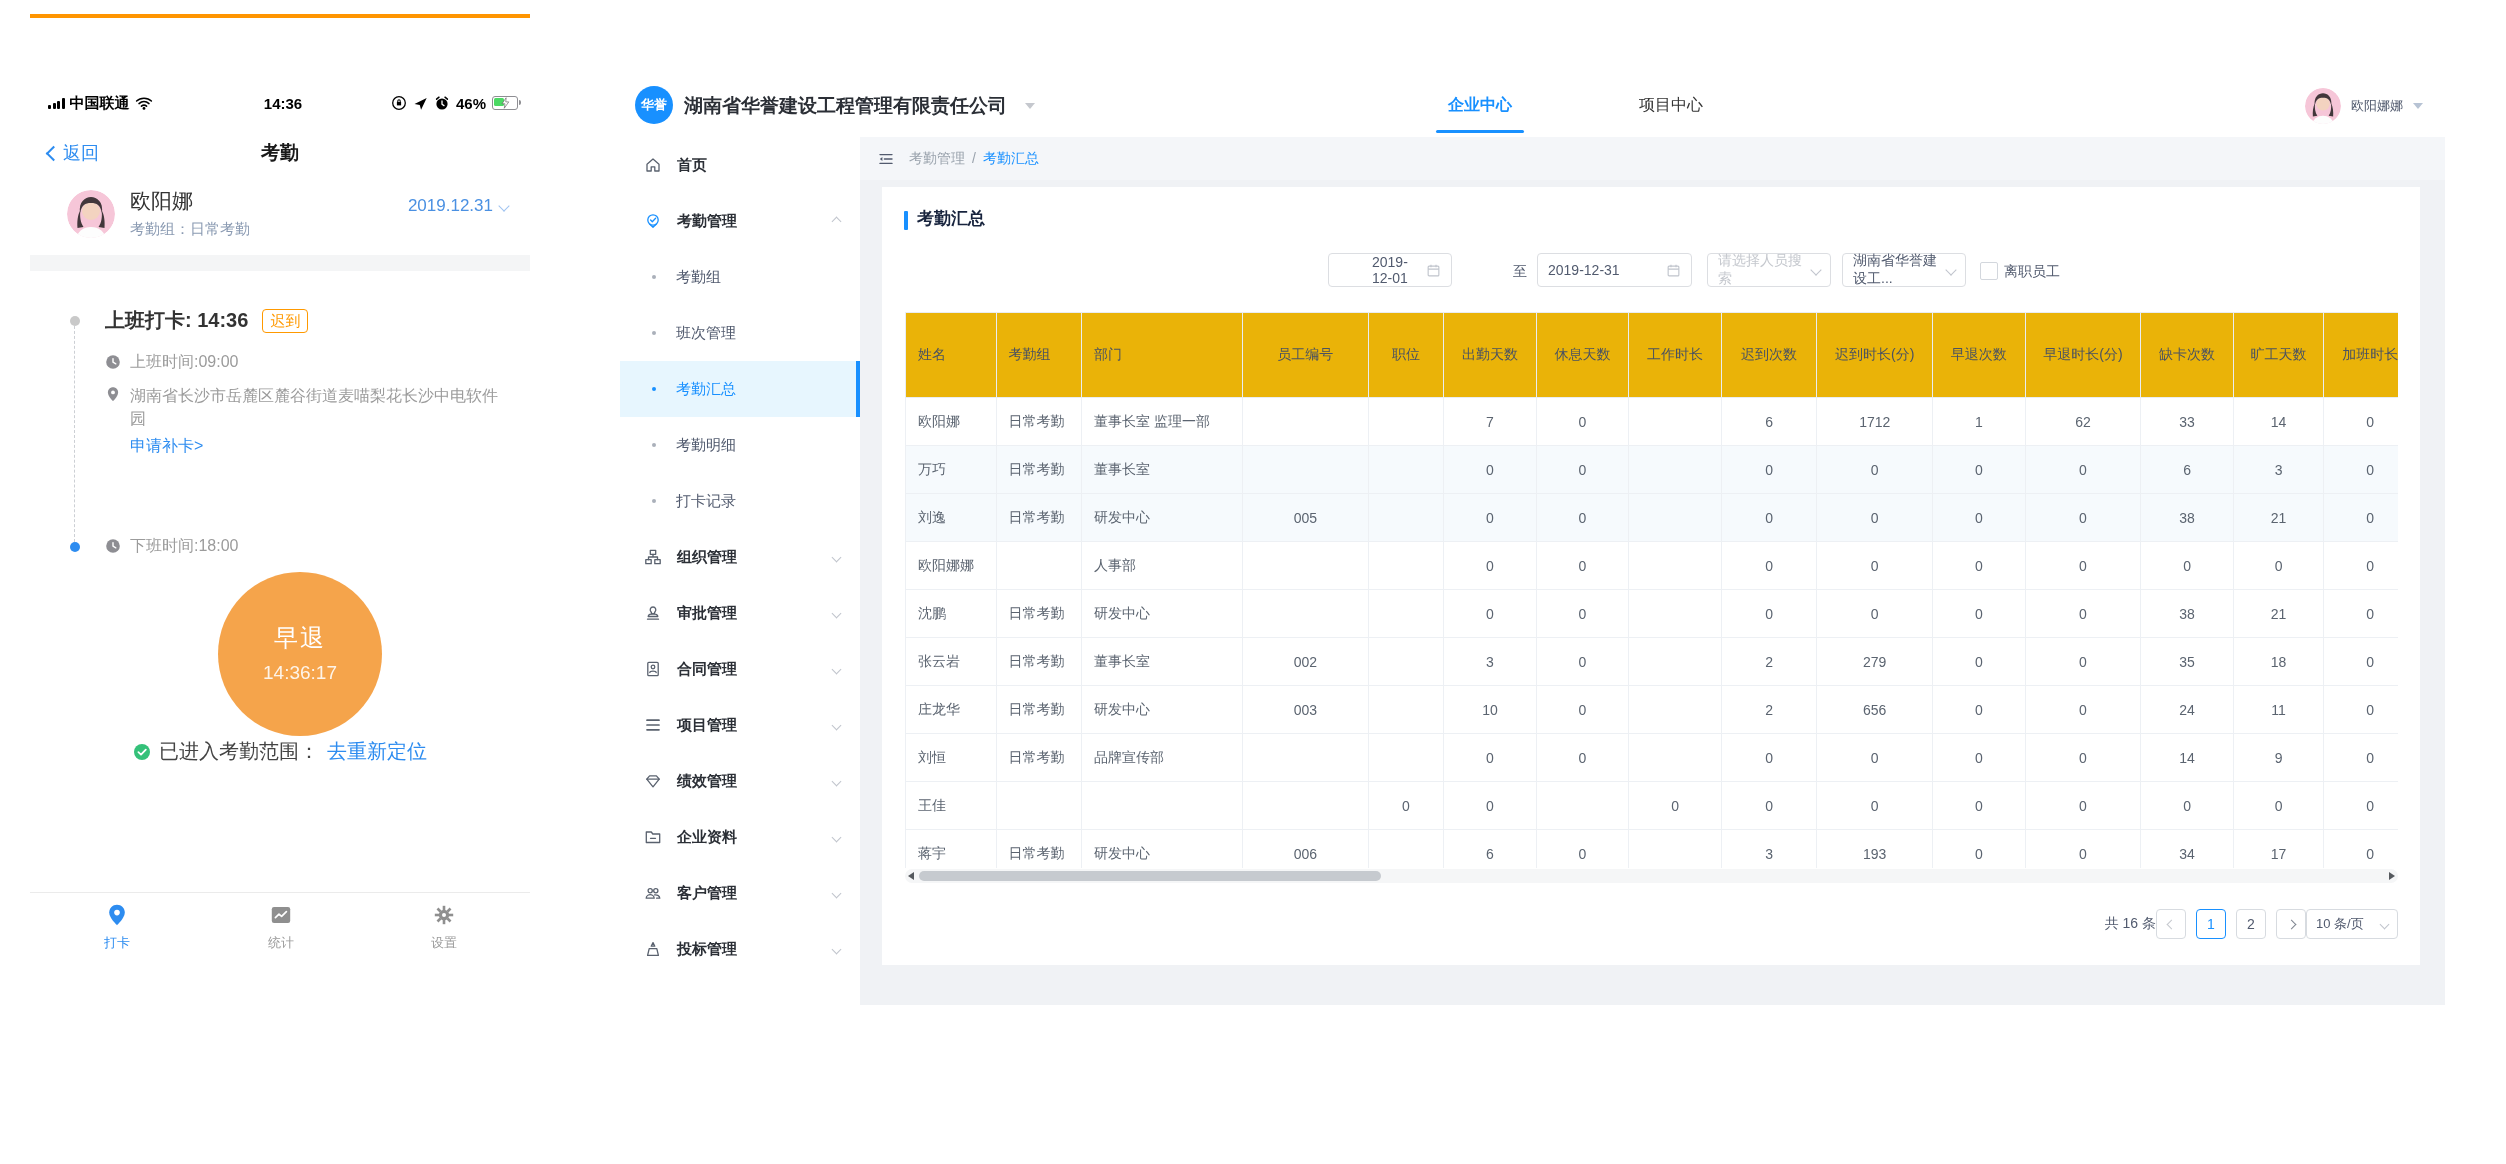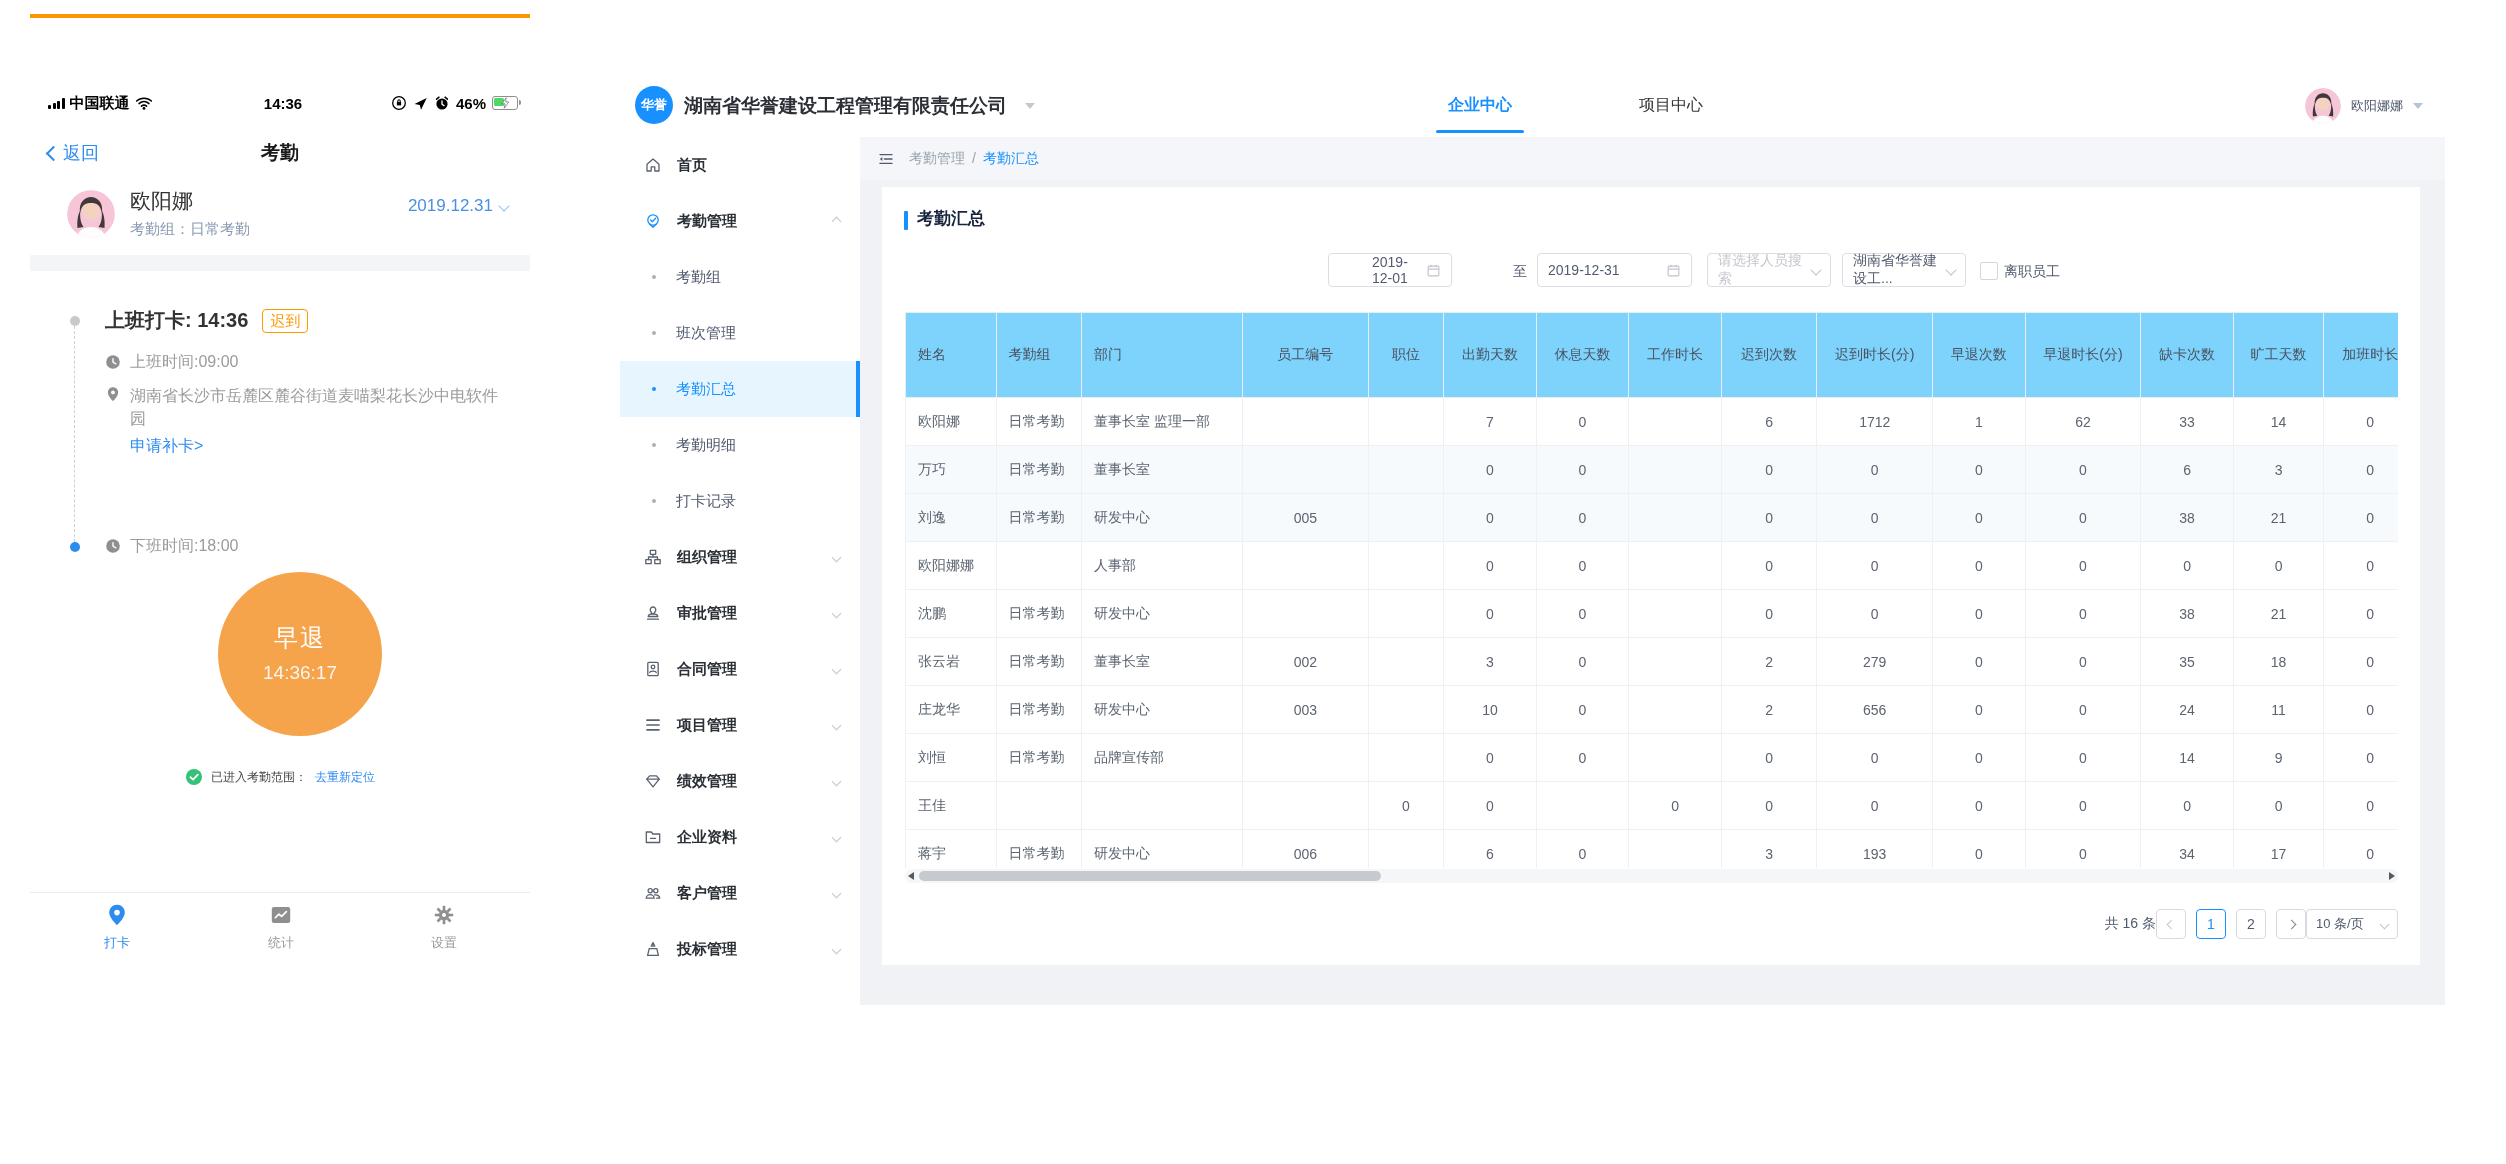--- a/index.html
+++ b/index.html
@@ -42,21 +42,21 @@
   .tl-line{position:absolute;left:44px;top:312px;height:216px;border-left:1px dashed #cccfd4;}
   .p-checkin{position:absolute;left:75px;top:293px;font-size:20px;font-weight:bold;color:#333;display:flex;align-items:center;gap:14px;}
   .late-badge{border:1px solid #ff9900;color:#ff9900;font-size:15px;font-weight:normal;padding:1px 7px;border-radius:4px;line-height:20px;}
   .p-row{position:absolute;left:75px;display:flex;gap:9px;font-size:16px;color:#9b9b9b;align-items:flex-start;}
   .p-row svg{flex:0 0 auto;margin-top:2px;color:#8e8e93;}
   .p-addrtext{width:382px;line-height:23px;}
   .p-reapply{position:absolute;left:100px;top:422px;color:#2d8cf0;font-size:16px;cursor:pointer;}
   .p-circle{position:absolute;left:188px;top:558px;width:164px;height:164px;border-radius:50%;background:#f5a44b;text-align:center;color:#fff;cursor:pointer;}
   .c-status{margin-top:50px;font-size:24px;letter-spacing:2px;}
   .c-time{margin-top:8px;font-size:19px;color:rgba(255,255,255,0.88);}
-  .p-range{position:absolute;left:0;right:0;top:754px;display:flex;justify-content:center;align-items:center;gap:8px;font-size:12px;color:#444;}
+  .p-range{position:absolute;left:0;right:0;top:724px;display:flex;justify-content:center;align-items:center;gap:8px;font-size:20px;color:#444;}
   .p-range a{color:#2d8cf0;cursor:pointer;text-decoration:none;}
   .p-tabbar{position:absolute;left:0;right:0;top:878px;height:66px;border-top:1px solid #ebebeb;}
   .p-tab{position:absolute;top:10px;width:120px;text-align:center;color:#9b9b9b;cursor:pointer;}
   .p-tab .lbl{display:block;font-size:13px;margin-top:3px;}
   .p-tab svg{color:#8f8f8f;}
   .p-tab.active{color:#2d8cf0;}
   .p-tab.active svg{color:#2d8cf0;}
 
   
   .web{position:absolute;left:620px;top:75px;width:1825px;height:930px;background:#fff;}
@@ -90,21 +90,21 @@
   .panel{position:absolute;left:262px;top:112px;width:1538px;height:778px;background:#fff;}
   .ttl-bar{position:absolute;left:22px;top:24px;width:4px;height:19px;background:#1890ff;border-radius:1px;}
   .ttl{position:absolute;left:35px;top:20px;font-size:17px;font-weight:bold;color:#17233d;}
   .fbox{position:absolute;top:66px;height:34px;border:1px solid #dcdee2;border-radius:4px;background:#fff;display:flex;align-items:center;justify-content:space-between;padding:0 10px;font-size:14px;color:#515a6e;cursor:pointer;box-sizing:border-box;}
   .fbox .ph{color:#c5c8ce;}
   .fbox svg,.fbox .chev{color:#c0c4cc;flex:0 0 auto;}
   .flabel{position:absolute;top:66px;height:36px;line-height:36px;font-size:14px;color:#515a6e;}
   .fcheck{position:absolute;top:75px;width:16px;height:16px;border:1px solid #d3d7dd;border-radius:2px;background:#fff;cursor:pointer;}
   .twrap{position:absolute;left:23px;top:125px;width:1493px;height:556px;overflow:hidden;}
   table.grid{border-collapse:collapse;table-layout:fixed;width:1512px;}
-  table.grid th{height:84px;background:#7dd3fc;border:1px solid #e9edf2;font-size:14px;font-weight:normal;color:#4a5261;text-align:left;padding:0 4px 0 12px;white-space:nowrap;overflow:hidden;}
+  table.grid th{height:84px;background:#eab308;border:1px solid #e9edf2;font-size:14px;font-weight:normal;color:#4a5261;text-align:left;padding:0 4px 0 12px;white-space:nowrap;overflow:hidden;}
   table.grid th.ctr{text-align:center;padding:0 4px;}
   table.grid td{height:47px;border:1px solid #edf0f4;font-size:14px;color:#5b6470;text-align:center;padding:0 6px;white-space:nowrap;overflow:hidden;background:#fff;}
   table.grid td.al{text-align:left;padding-left:12px;}
   table.grid tr.tint td{background:#f6fafd;}
   .hscroll{position:absolute;left:23px;top:682px;width:1493px;height:14px;background:#f5f6f7;border-radius:7px;}
   .hscroll .thumb{position:absolute;left:14px;top:2px;width:462px;height:10px;background:#c6cacf;border-radius:5px;cursor:pointer;}
   .hscroll .arr{position:absolute;top:3px;width:0;height:0;border-top:4px solid transparent;border-bottom:4px solid transparent;}
   .hscroll .arr.l{left:3px;border-right:6px solid #55595e;}
   .hscroll .arr.r{right:3px;border-left:6px solid #55595e;}
   .pager{position:absolute;right:22px;top:722px;display:flex;align-items:center;font-size:14px;color:#515a6e;}

